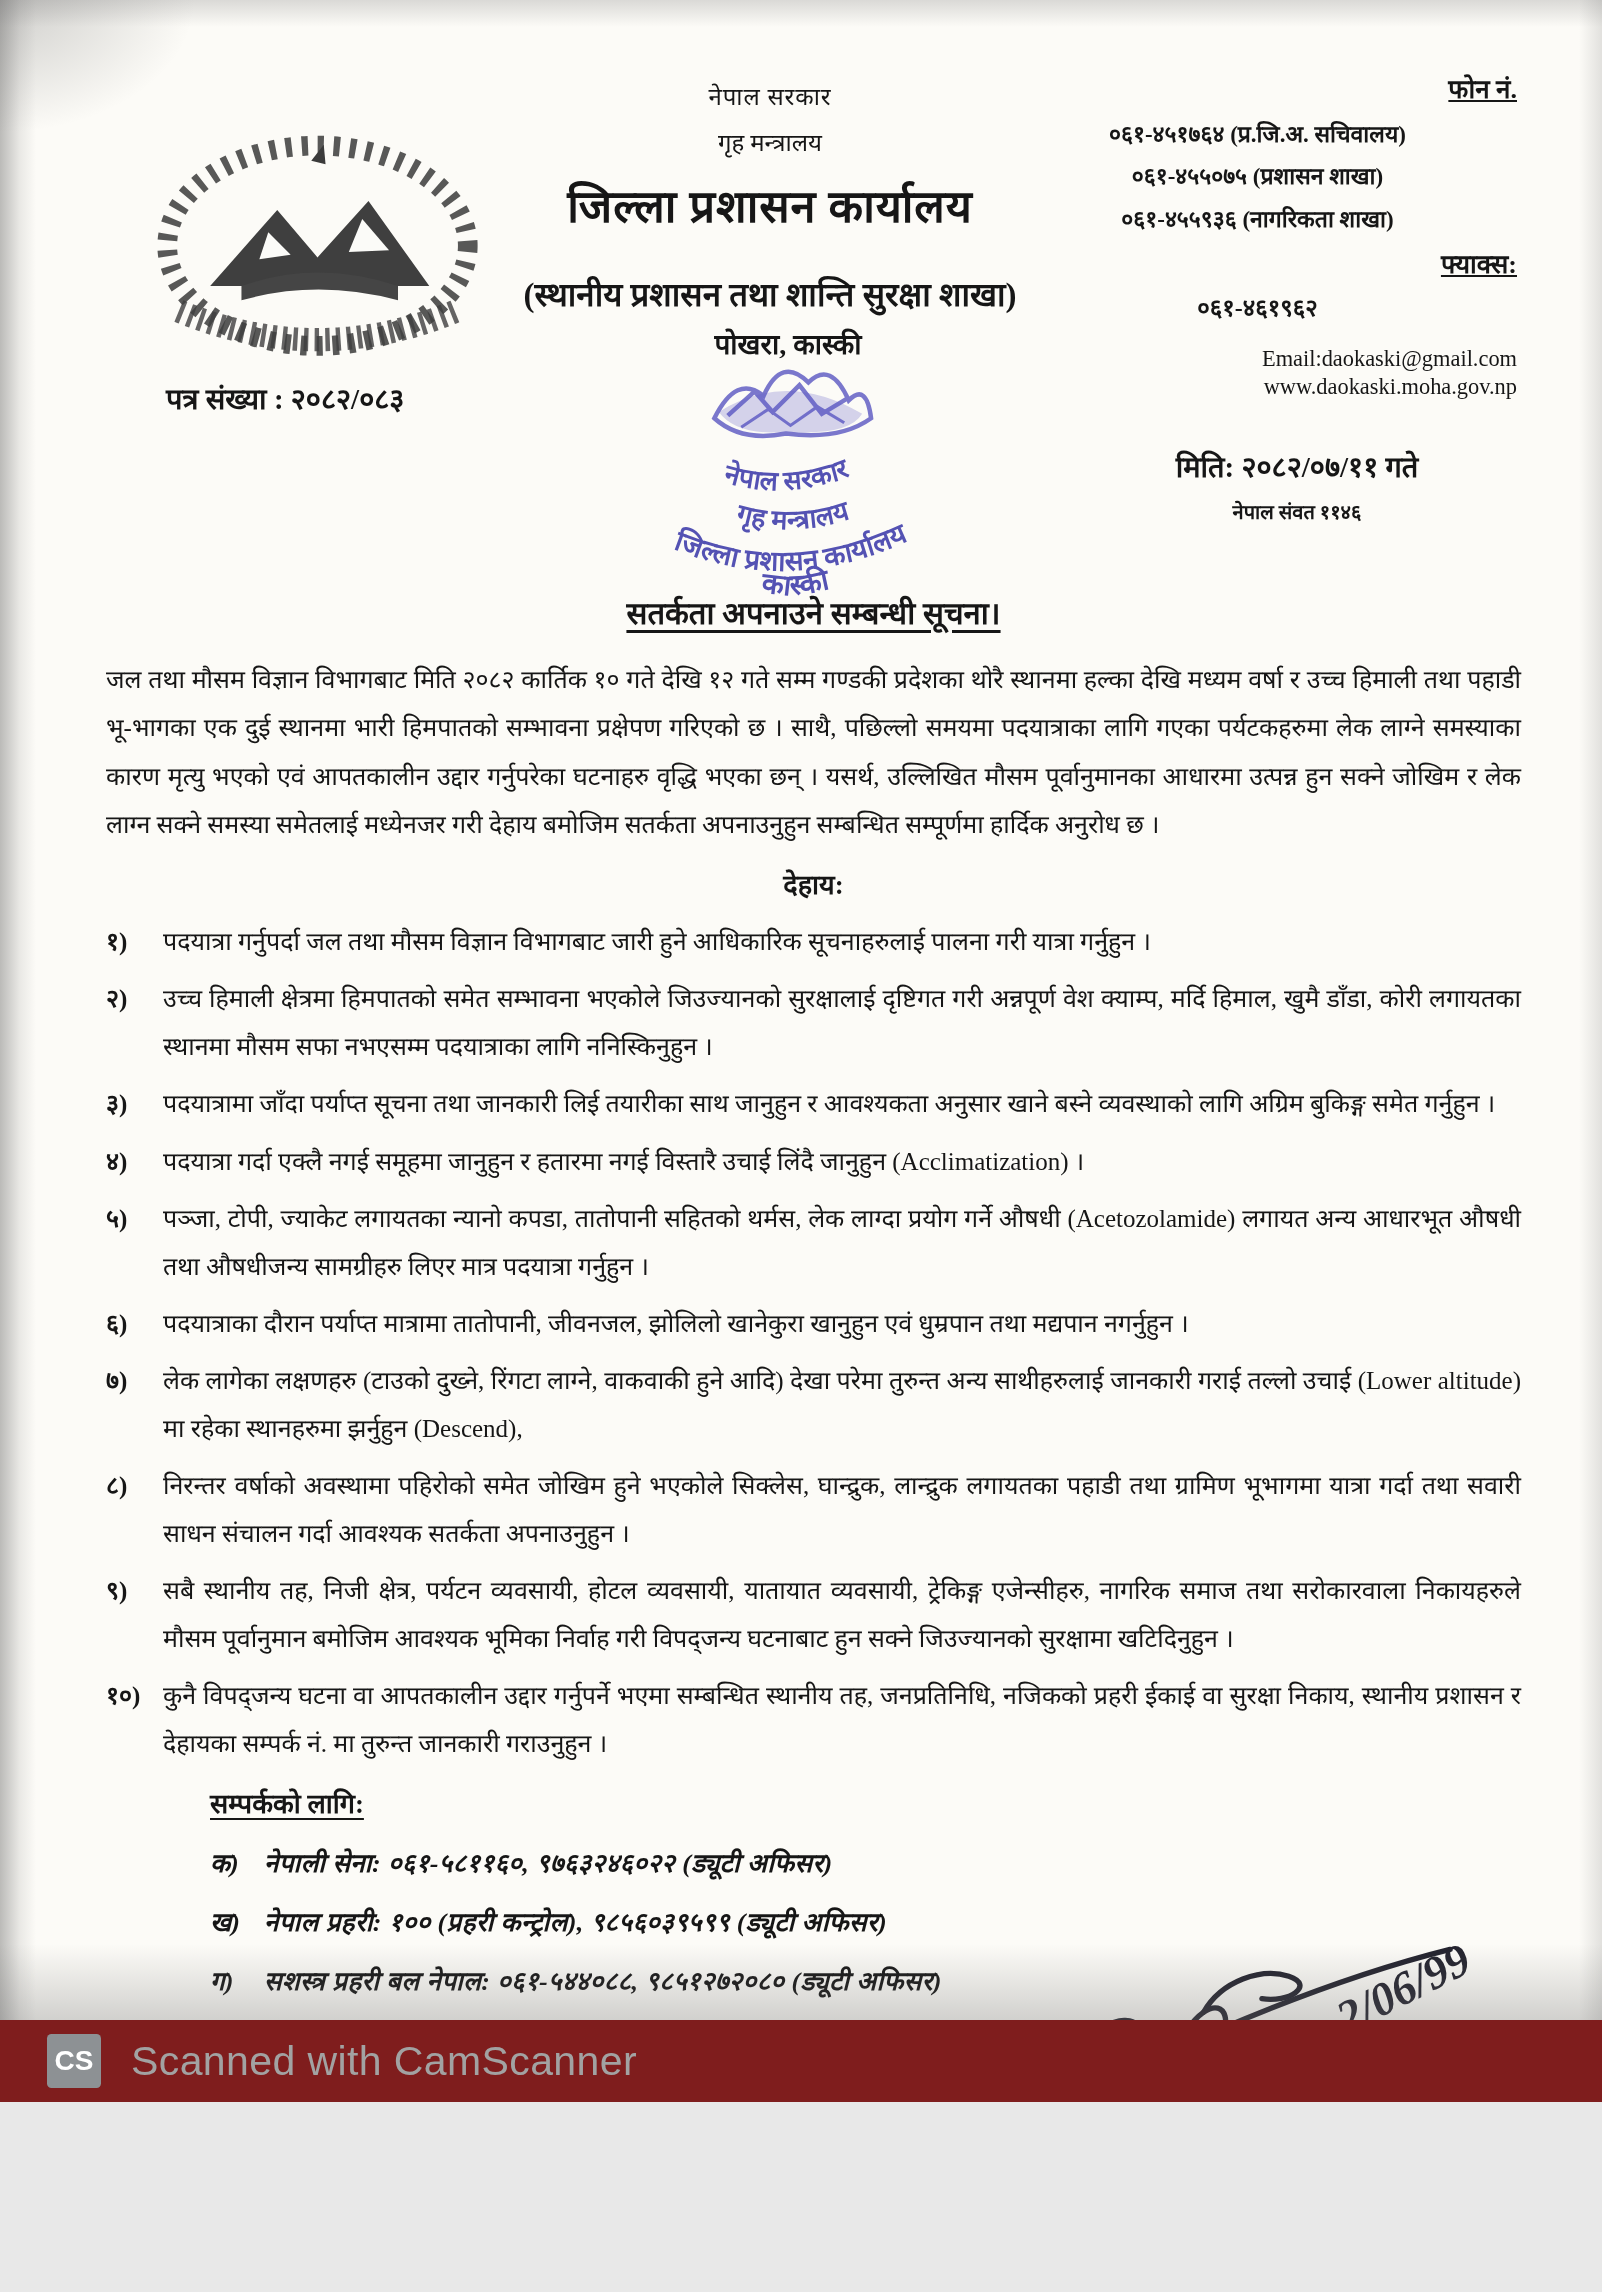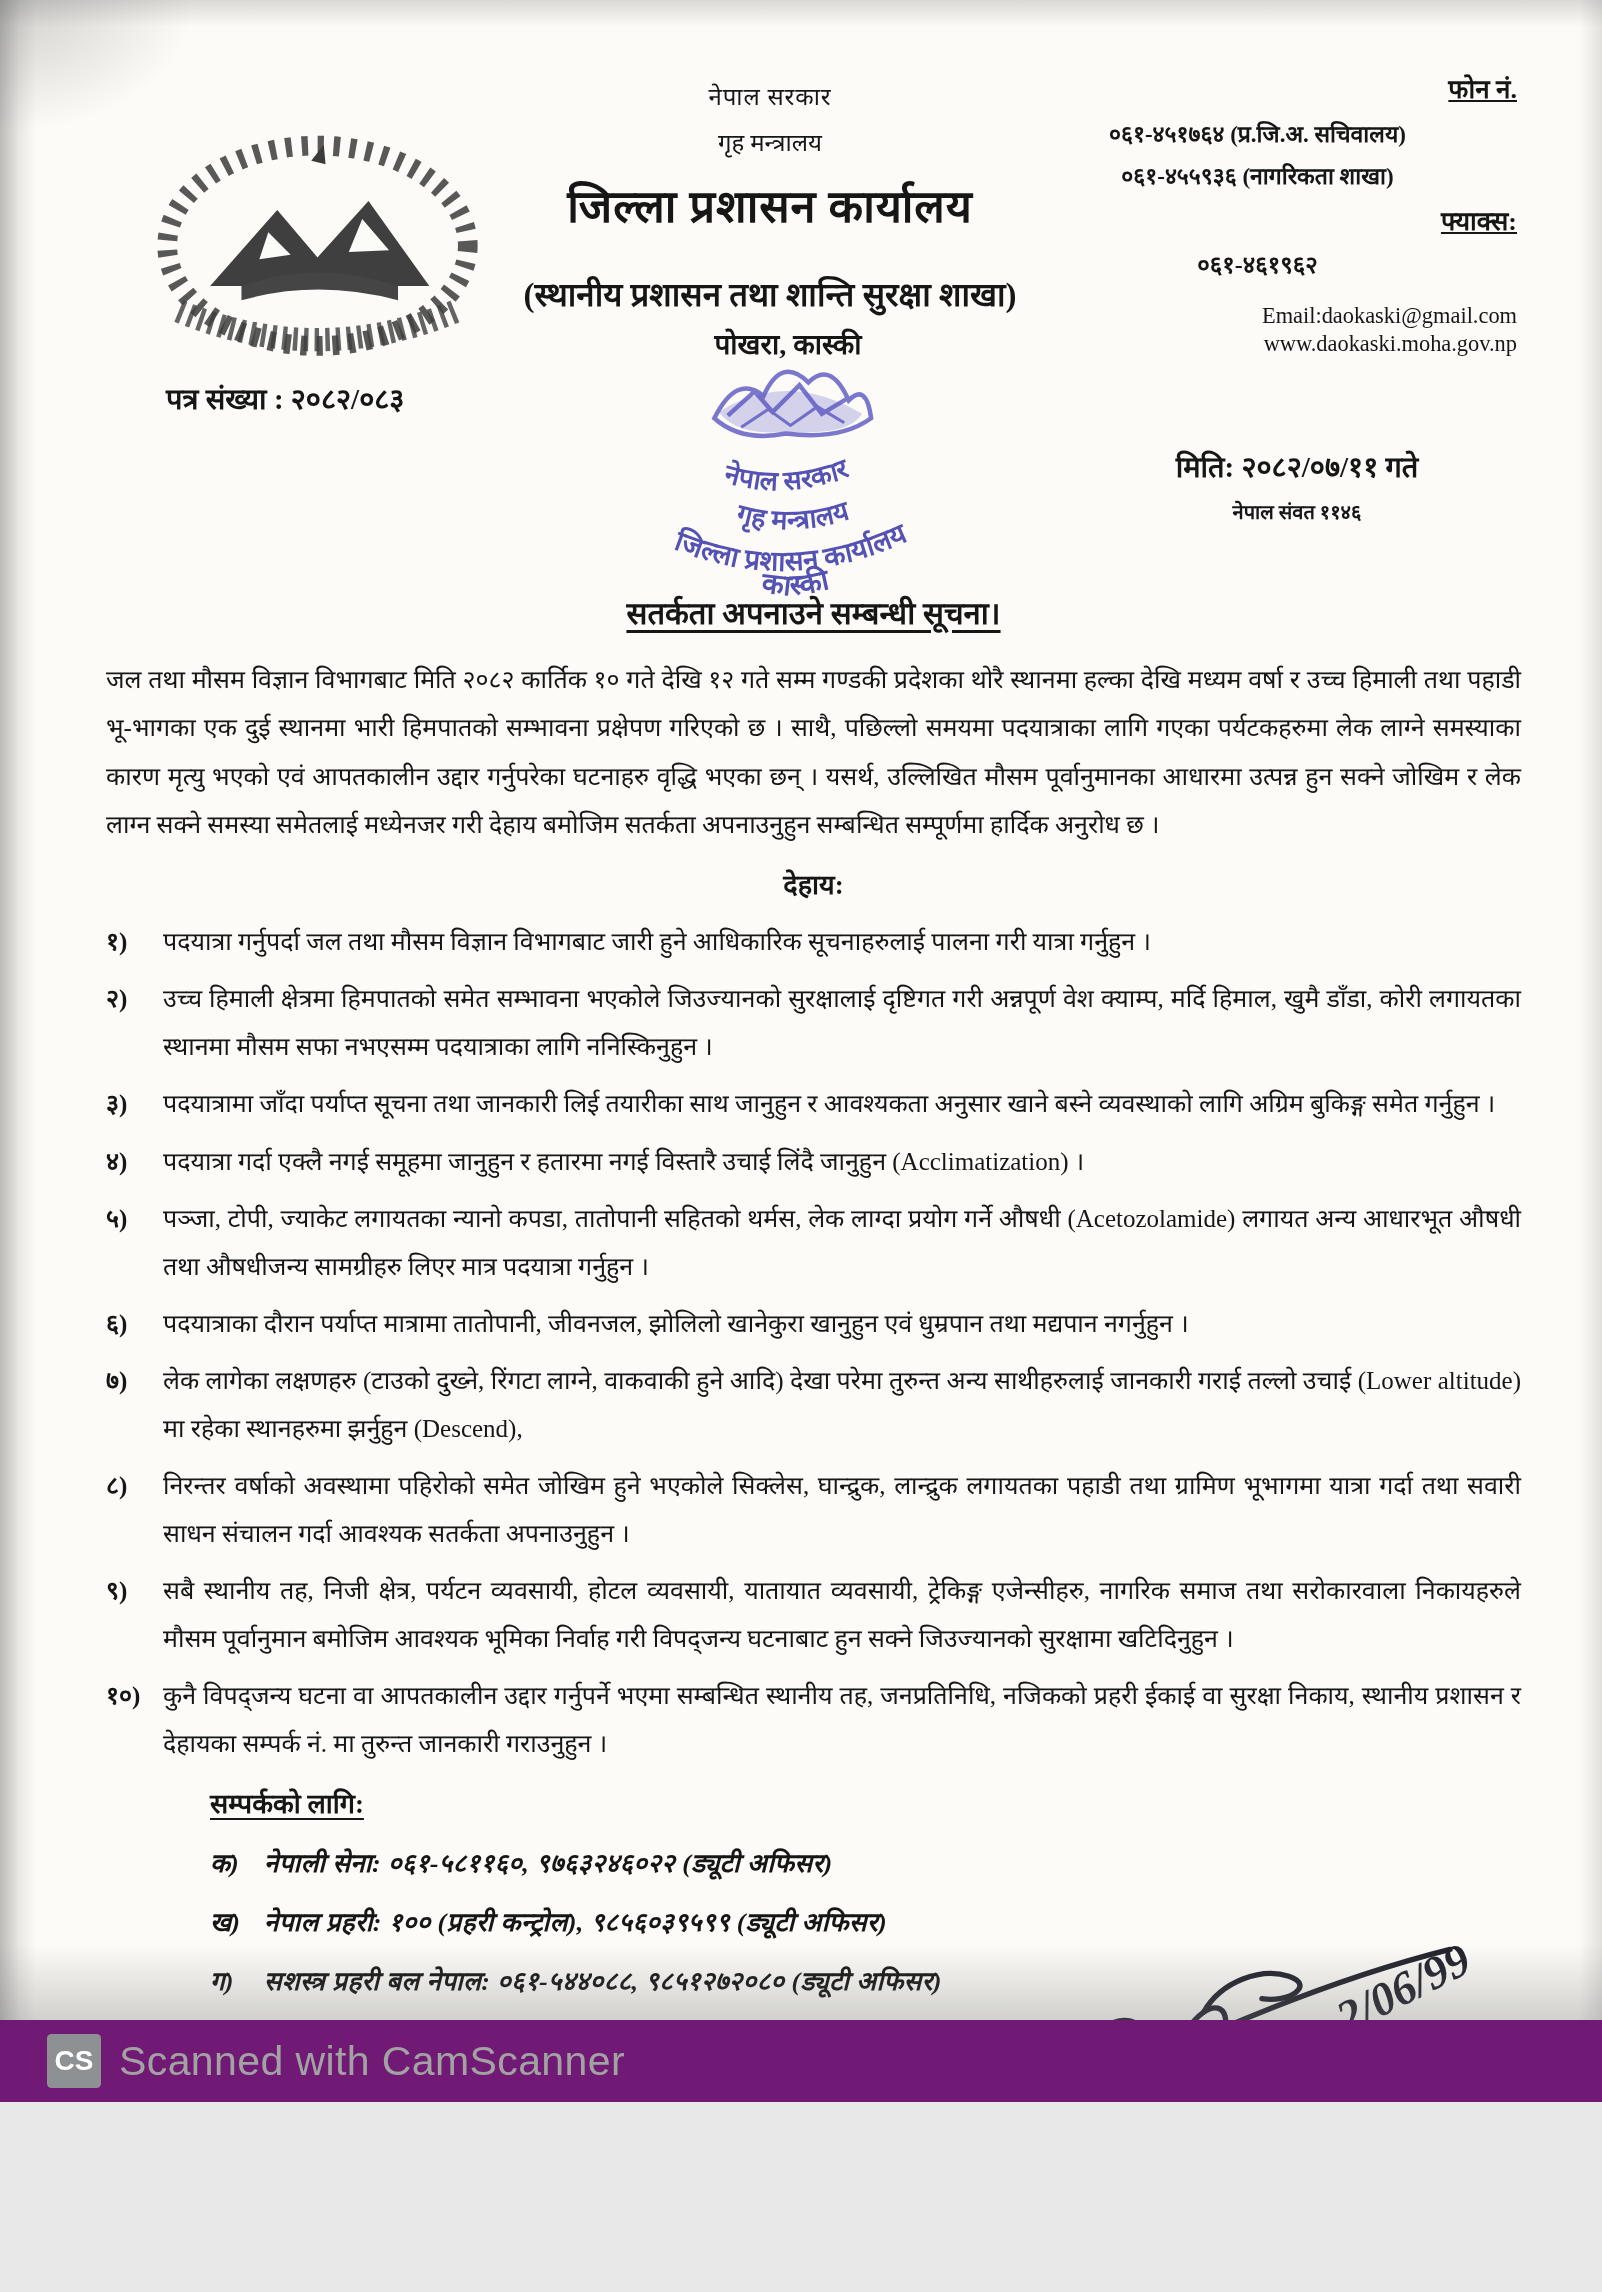--- a/index.html
+++ b/index.html
@@ -66,22 +66,22 @@
 
   
   .sig{position:absolute;right:112px;top:1981px;width:488px;text-align:center;z-index:3;}
   .sig-scribble{position:absolute;left:-9px;top:-54px;width:502px;height:233px;}
   .sig-dots{margin-top:116px;border-bottom:4.5px dotted #1c1c1c;height:0;}
   .sig-title-printed{margin-top:14.3px;font-size:30px;font-weight:bold;color:#141414;}
   .sig-title-stamp{margin-top:9px;font-size:33px;font-weight:bold;color:#3c3fae;
     letter-spacing:0.9px;transform:rotate(-.6deg);text-shadow:0 0 1.8px rgba(60,63,174,.45);}
 
   
-  .footer{position:absolute;left:0;right:0;bottom:0;height:82px;background:#701a75;
-    display:flex;align-items:center;padding-left:47px;gap:18px;z-index:6;
+  .footer{position:absolute;left:0;right:0;bottom:0;height:82px;background:#7f1d1d;
+    display:flex;align-items:center;padding-left:47px;gap:30px;z-index:6;
     font-family:"Liberation Sans","DejaVu Sans",sans-serif;}
   .cs-box{width:54px;height:54px;background:#8d9194;color:#fff;border-radius:4.5px;
     display:flex;align-items:center;justify-content:center;font-size:28px;font-weight:bold;}
   .footer-text{color:#a2a2a2;font-size:41px;letter-spacing:0.4px;}
 </style>
 </head>
 <body>
 
 <div id="page">
 
@@ -99,20 +99,21 @@
     <div class="gov-line">नेपाल सरकार</div>
     <div class="ministry-line">गृह मन्त्रालय</div>
     <div class="office-line">जिल्ला प्रशासन कार्यालय</div>
     <div class="branch-line">(स्थानीय प्रशासन तथा शान्ति सुरक्षा शाखा)</div>
   </div>
   <div class="location-line">पोखरा, कास्की</div>
 
   <div class="right-head">
     <div class="phone-label">फोन नं.</div>
     <div class="phone-line">०६१-४५१७६४ (प्र.जि.अ. सचिवालय)</div>
+    <div class="phone-line">०६१-४५५०७५ (प्रशासन शाखा)</div>
     <div class="phone-line">०६१-४५५९३६ (नागरिकता शाखा)</div>
     <div class="fax-label">फ्याक्स:</div>
     <div class="fax-line">०६१-४६१९६२</div>
     <div class="email-line">Email:daokaski@gmail.com</div>
     <div class="web-line">www.daokaski.moha.gov.np</div>
   </div>
 
   <div class="ref-line">पत्र संख्या : २०८२/०८३</div>
   <div class="date-block">
     <div class="date-line1">मिति: २०८२/०७/११ गते</div>

